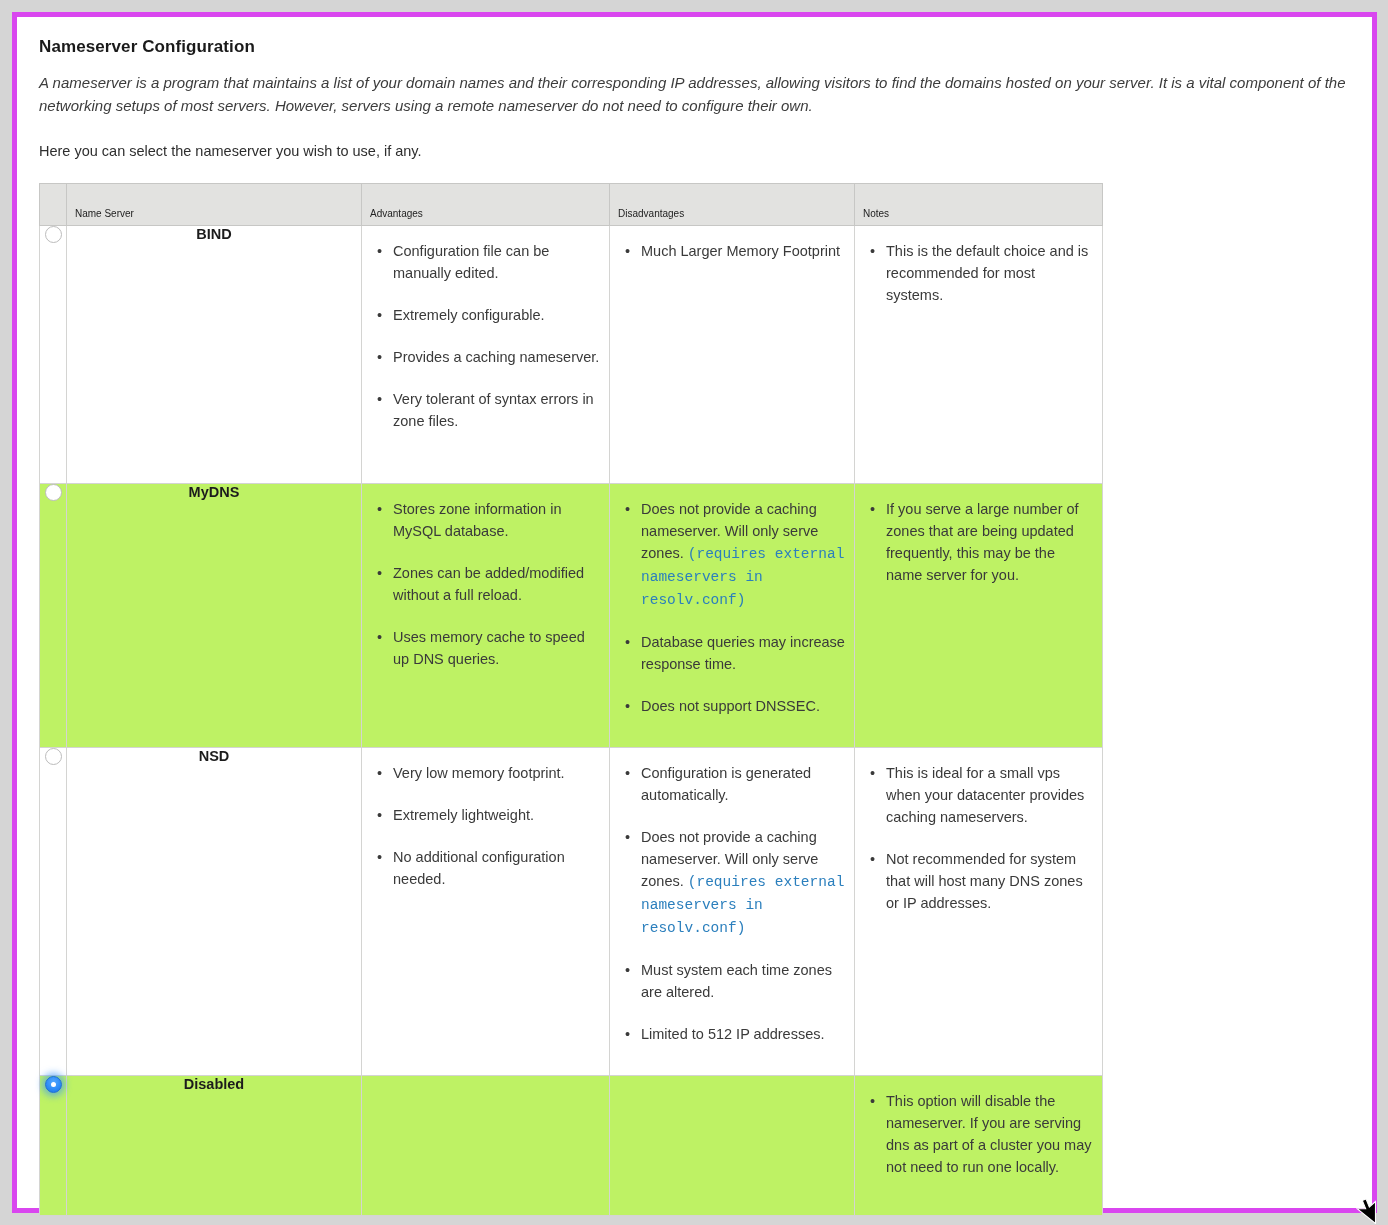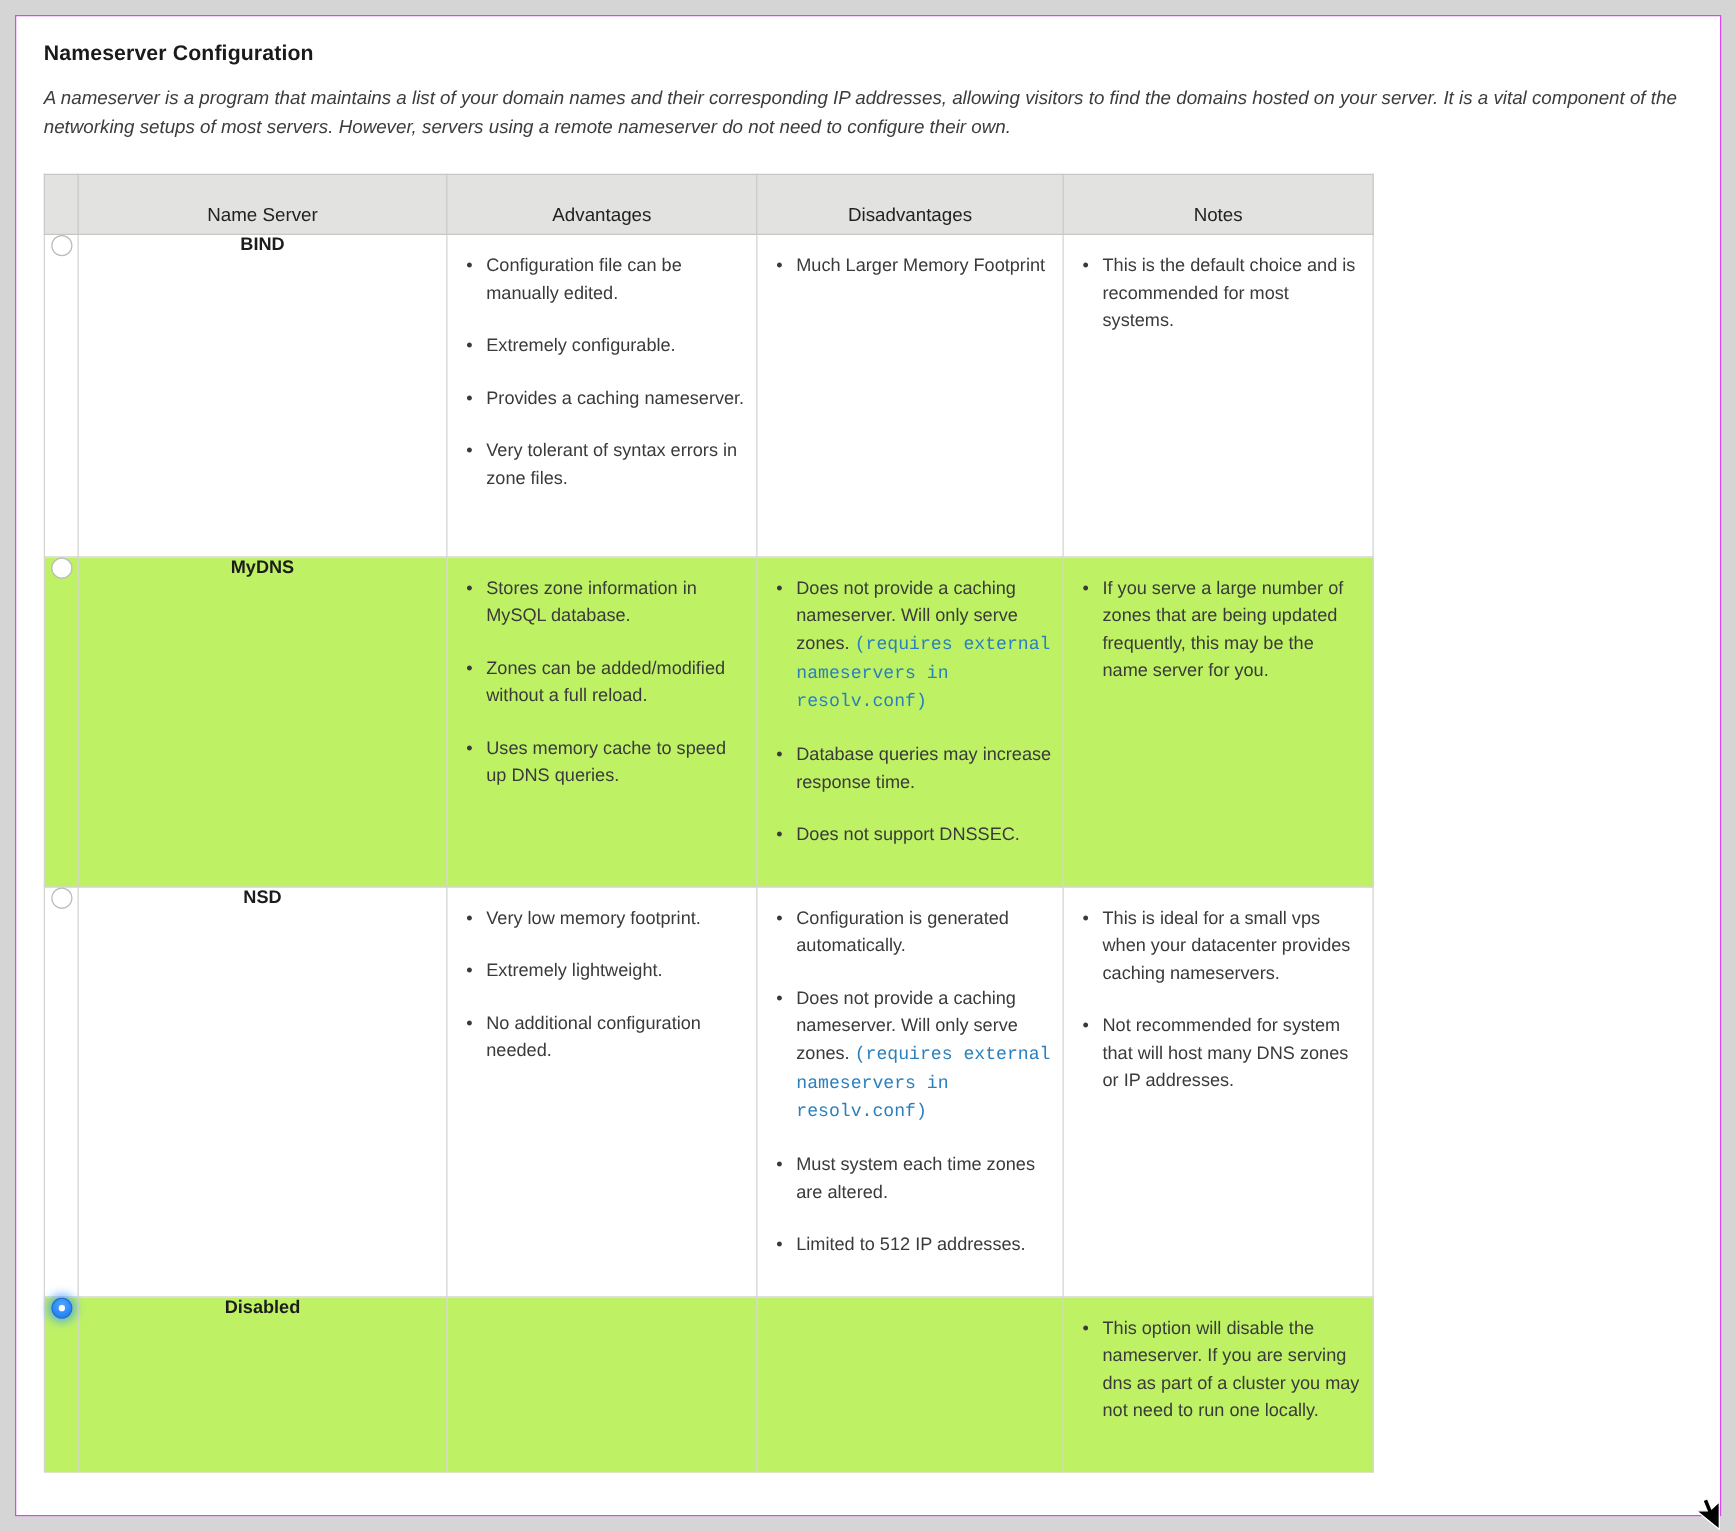--- a/index.html
+++ b/index.html
@@ -8,21 +8,21 @@
     background: #d5d5d5;
     font-family: "Liberation Sans", "DejaVu Sans", sans-serif;
     color: #333;
     position: relative;
   }
   .panel {
     position: absolute;
     left: 12px; top: 12px;
     width: 1365px; height: 1201px;
     background: #ffffff;
-    border: 1px solid #d946ef;
+    border: 5px solid #d946ef;
     padding: 20px 22px;
   }
   h1.page-title {
     font-size: 17px;
     font-weight: bold;
     color: #1a1a1a;
     margin-bottom: 14px;
     letter-spacing: .1px;
   }
   p.desc {
@@ -44,27 +44,27 @@
     width: 1063px;
     font-size: 14.5px;
   }
   table.ns-table th, table.ns-table td {
     border: 1px solid #d4d4d2;
     vertical-align: top;
   }
   table.ns-table thead th {
     background: #e2e2e0;
     border-color: #c7c7c5;
-    text-align: center;
+    text-align: left;
     font-weight: normal;
     color: #222;
     height: 37px;
     padding: 24px 8px 6px 8px;
     vertical-align: middle;
-    font-size: 15px;
+    font-size: 10px;
   }
   col.c-radio { width: 27px; }
   col.c-name  { width: 295px; }
   col.c-adv   { width: 248px; }
   col.c-dis   { width: 245px; }
   col.c-notes { width: 248px; }
 
   tbody tr.stripe td { background: #bef264; }
   tbody tr:nth-child(1) td { height: 258px; }
   tbody tr:nth-child(2) td { height: 264px; }
@@ -121,20 +121,21 @@
     left: 1356px; top: 1198px;
     width: 22px; height: 26px;
   }
 </style>
 </head>
 <body>
 
 <div class="panel">
   <h1 class="page-title">Nameserver Configuration</h1>
   <p class="desc">A nameserver is a program that maintains a list of your domain names and their corresponding IP addresses, allowing visitors to find the domains hosted on your server. It is a vital component of the networking setups of most servers. However, servers using a remote nameserver do not need to configure their own.</p>
+  <p class="prompt">Here you can select the nameserver you wish to use, if any.</p>
 
   <table class="ns-table">
     <colgroup>
       <col class="c-radio">
         <col class="c-name">
         <col class="c-adv">
         <col class="c-dis">
         <col class="c-notes">
     </colgroup>
     <thead>

